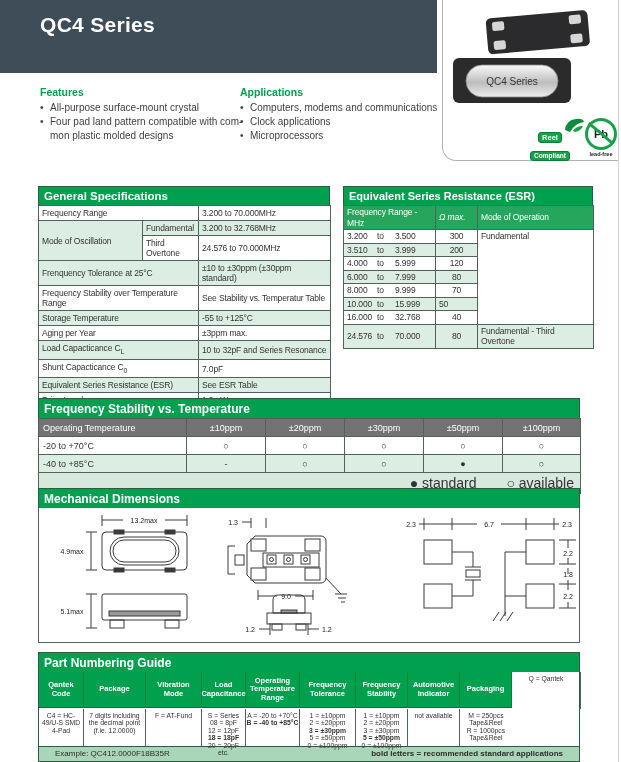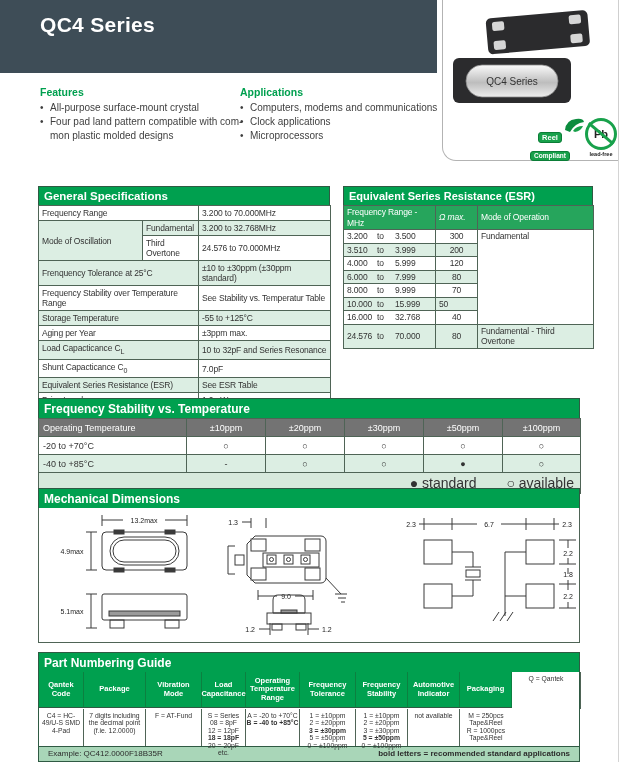--- a/index.html
+++ b/index.html
@@ -67,21 +67,21 @@
            border:1px solid #2f5a43;border-top:none;background:#fff;}
   .pn-h{background:#00A04F;color:#fff;font-size:7.5px;font-weight:bold;text-align:center;
         display:flex;align-items:center;justify-content:center;height:36px;padding:1px 2px;
         box-sizing:border-box;border-right:1px solid #0c8040;border-bottom:1px solid #2f5a43;line-height:8.5px;}
   .pn-c{font-size:6.8px;line-height:7.4px;color:#333;text-align:center;padding-top:3px;height:37px;
         box-sizing:border-box;border-right:1px solid #4f6456;}
   .pn-h:last-child,.pn-c:last-child{border-right:none;}
   .b{font-weight:bold;}
   .pn-footer{display:flex;justify-content:space-between;background:#A9D6B8;
              border:1px solid #2f5a43;border-top:none;font-size:8px;color:#2c2c2c;height:14px;
-             line-height:14px;padding:0 9px;box-sizing:content-box;}
+             line-height:14px;padding:0 16px;box-sizing:content-box;}
   .pn-footer .note{font-weight:bold;}
 </style>
 </head>
 <body>
 
 <div class="page">
 
   <div class="masthead">
     <div class="ttl">QC4 Series</div>
   </div>

